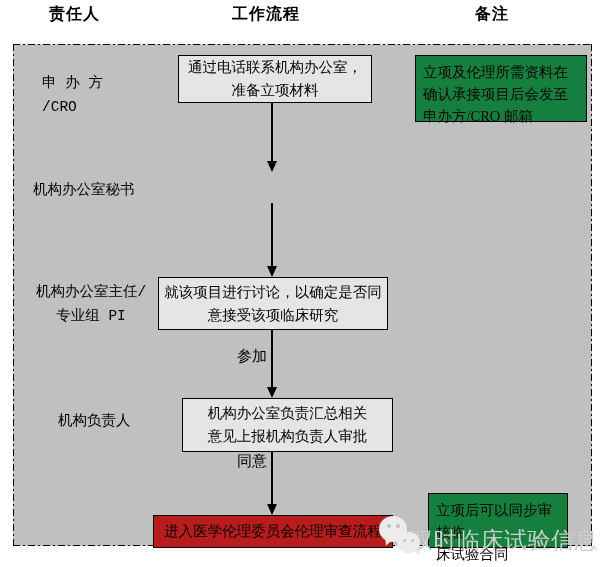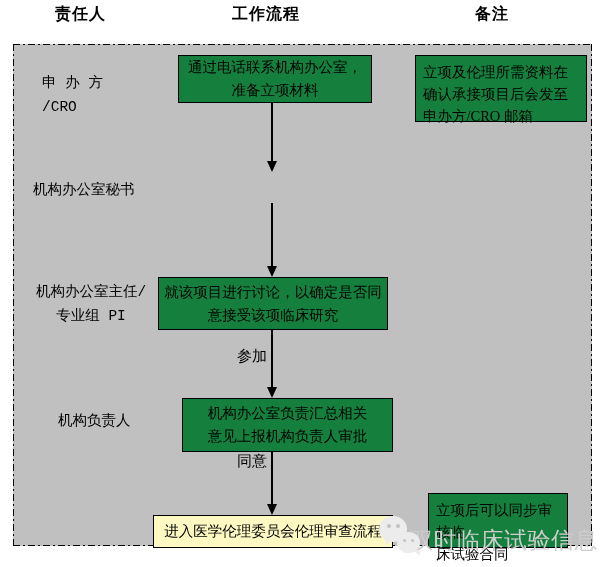--- a/index.html
+++ b/index.html
@@ -12,21 +12,21 @@
     overflow: hidden;
   }
   * { box-sizing: border-box; }
 
   
   .hdr {
     position: absolute; top: 4px;
     font-size: 16px; font-weight: bold;
     letter-spacing: 1px; white-space: nowrap;
   }
-  .hdr-resp  { left: 55px; }
+  .hdr-resp  { left: 49px; }
   .hdr-proc  { left: 232px; }
   .hdr-notes { left: 475px; }
 
   
   .panel {
     position: absolute;
     left: 13px; top: 44px;
     width: 579px; height: 502px;
     background: #c0c0c0;
   }
@@ -51,32 +51,32 @@
     white-space: pre-line; z-index: 2; font-family: Liberation Mono, monospace;
   }
   .actor-sponsor   { left: 42px;  top: 71px; text-align: left; }
   .actor-secretary { left: 33px;  top: 178px; }
   .actor-director  { left: 33px;  top: 280px; width: 116px; text-align: center; }
   .actor-head      { left: 58px;  top: 409px; }
 
   
   .fbox {
     position: absolute; z-index: 3;
-    background: #15803d;
+    background: #e5e5e5;
     border: 1.5px solid #000;
     display: flex; align-items: center; justify-content: center;
     text-align: center;
     font-size: 14.5px; line-height: 23px;
     white-space: pre-line;
   }
   .fbox-1 { left: 178px; top: 55px;  width: 194px; height: 48px; }
   .fbox-2 { left: 178px; top: 172px; width: 190px; height: 31px; }
   .fbox-3 { left: 158px; top: 277px; width: 230px; height: 53px; }
   .fbox-4 { left: 182px; top: 398px; width: 211px; height: 54px; }
-  .fbox-5 { left: 153px; top: 515px; width: 240px; height: 33px; background: #fef9c3; }
+  .fbox-5 { left: 153px; top: 515px; width: 240px; height: 33px; background: #b91c1c; }
 
   
   .nbox {
     position: absolute; z-index: 3;
     background: #15803d;
     border: 1.5px solid #000;
     font-size: 14.5px; line-height: 22px;
     padding: 5px 7px;
     white-space: pre-line; text-align: left;
   }

